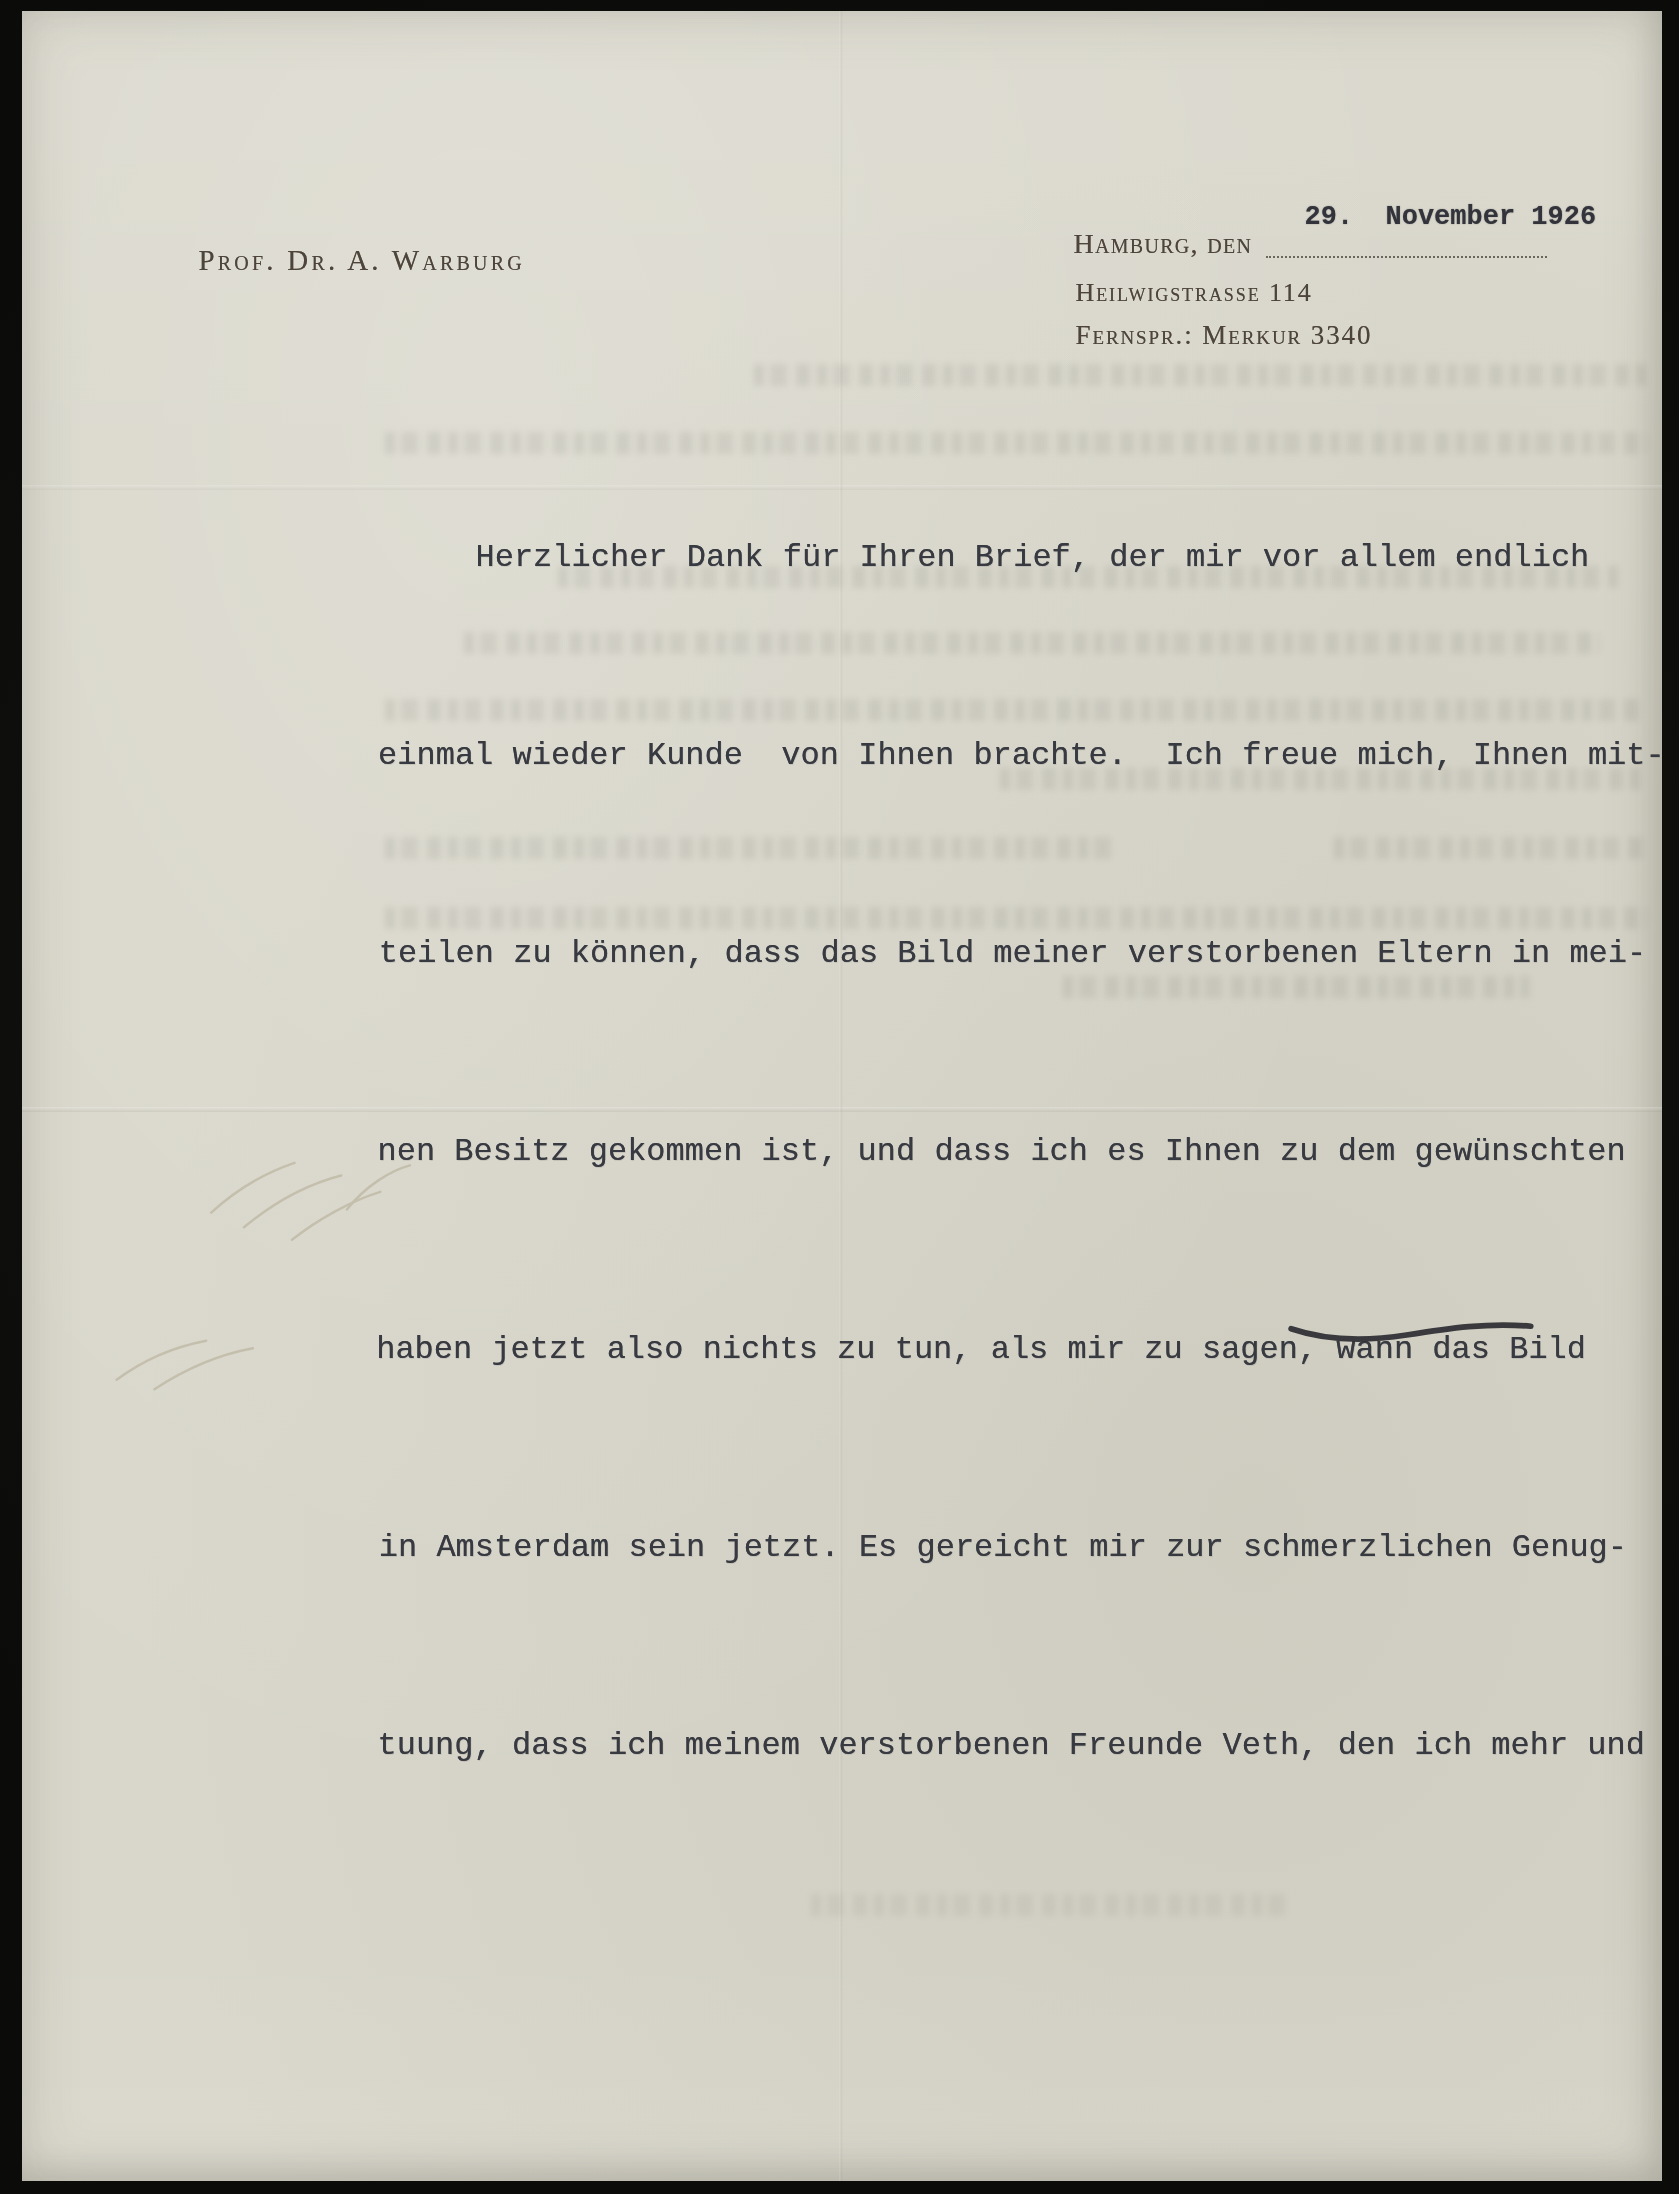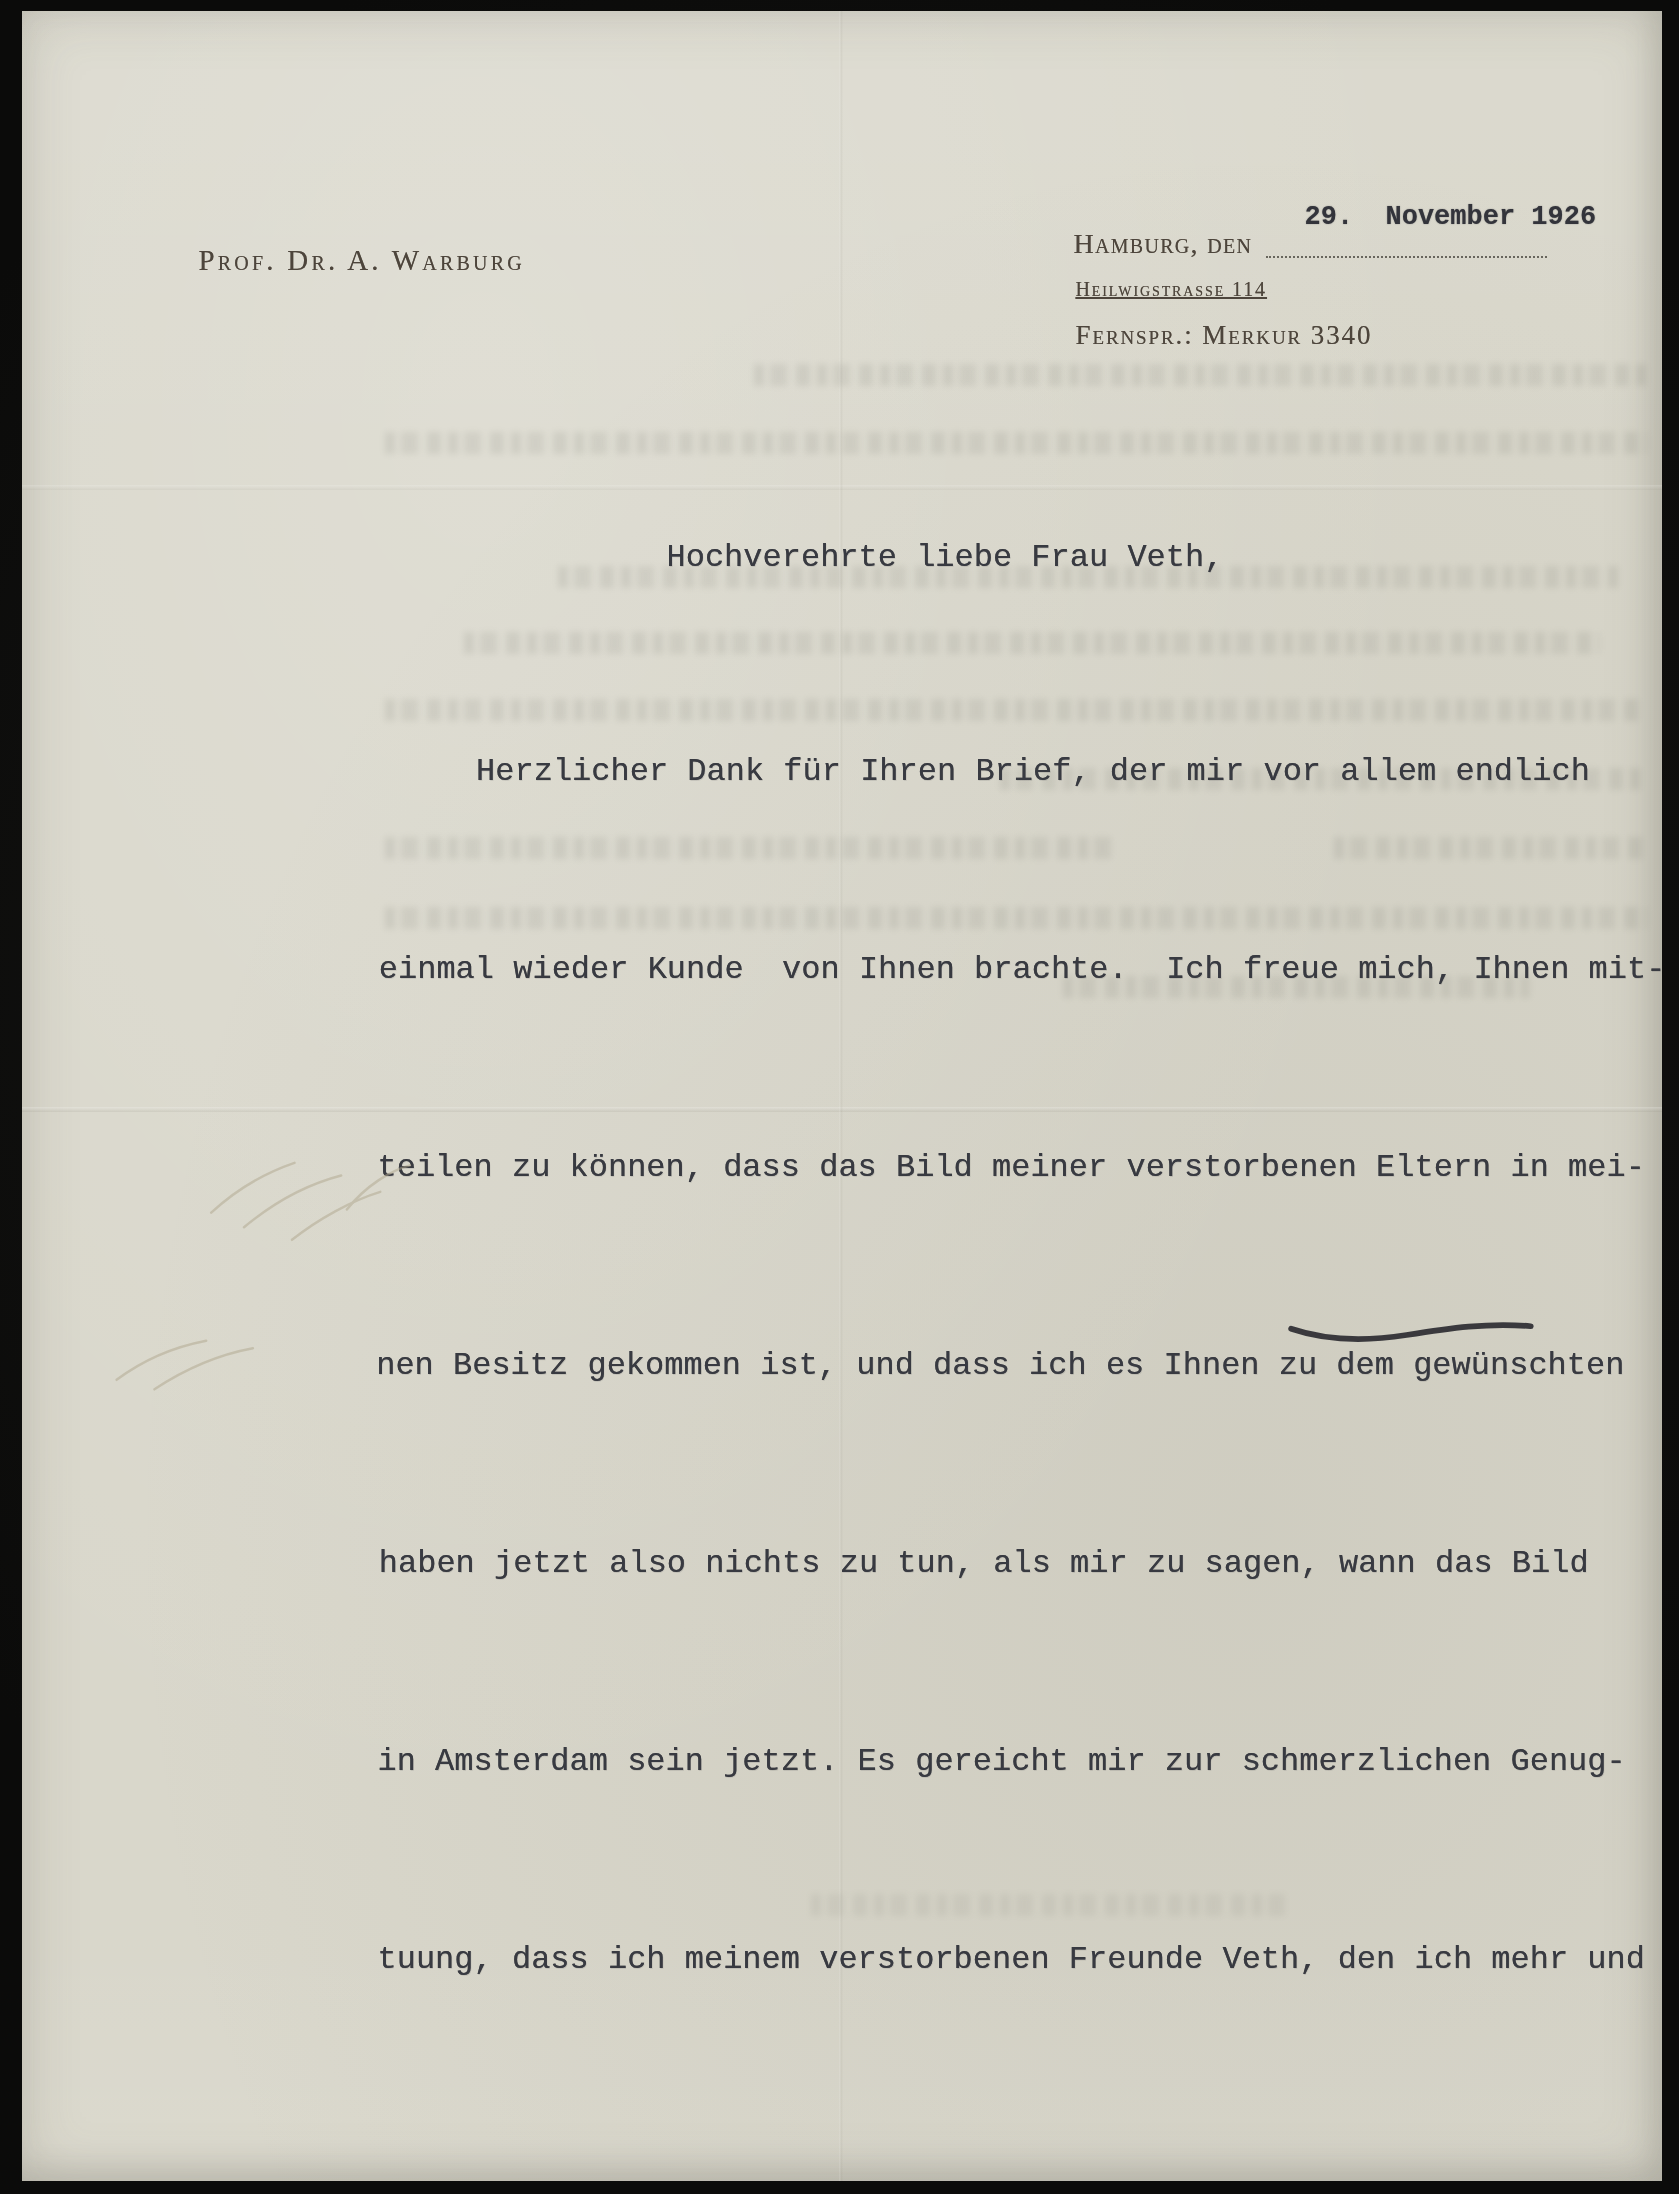--- a/index.html
+++ b/index.html
@@ -54,21 +54,21 @@
   .printed {
     position: absolute;
     font-family: "Liberation Serif", serif;
     font-variant: small-caps;
     color: #4d453c;
     text-shadow: 0 0 0.6px rgba(66,56,44,0.6);
     white-space: pre;
   }
   .sender  { left: 177px;  top: 213px; font-size: 29px; letter-spacing: 3.2px; margin-top: 20px; }
   .place   { left: 1052px; top: 217px; font-size: 28px; letter-spacing: 1.3px; }
-  .street  { left: 1054px; top: 267px; font-size: 20px; letter-spacing: 1.9px; text-decoration: underline; }
+  .street  { left: 1054px; top: 267px; font-size: 26px; letter-spacing: 1.9px; }
   .phone   { left: 1054px; top: 309px; font-size: 27px; letter-spacing: 1.9px; }
   .dotline {
     position: absolute; left: 1244px; top: 216px;
     width: 281px; height: 29px;
     border-bottom: 2.5px dotted rgba(72,69,62,0.78);
   }
 
   
   .typed {
     font-family: "Liberation Mono", monospace;
@@ -120,21 +120,20 @@
     <div class="ghost" style="left:789px; top:1883px; width:479px; opacity:.3;"></div>
 
     <div class="printed sender">Prof. Dr. A. Warburg</div>
     <div class="printed place">Hamburg, den</div>
     <div class="dotline"></div>
     <div class="typed date">29.  November 1926</div>
     <div class="printed street">Heilwigstrasse 114</div>
     <div class="printed phone">Fernspr.: Merkur 3340</div>
 
     <div class="typed body">
-      <div class="line salutation">Hochverehrte liebe Frau Veth,</div>
       <div class="line ind">Herzlicher Dank für Ihren Brief, der mir vor allem endlich</div>
       <div class="line">einmal wieder Kunde  von Ihnen brachte.  Ich freue mich, Ihnen mit-</div>
       <div class="line">teilen zu können, dass das Bild meiner verstorbenen Eltern in mei-</div>
       <div class="line">nen Besitz gekommen ist, und dass ich es Ihnen zu dem gewünschten</div>
       <div class="line">haben jetzt also nichts zu tun, als mir zu sagen, wann das Bild</div>
       <div class="line">in Amsterdam sein jetzt. Es gereicht mir zur schmerzlichen Genug-</div>
       <div class="line">tuung, dass ich meinem verstorbenen Freunde Veth, den ich mehr und</div>
       
       
       

